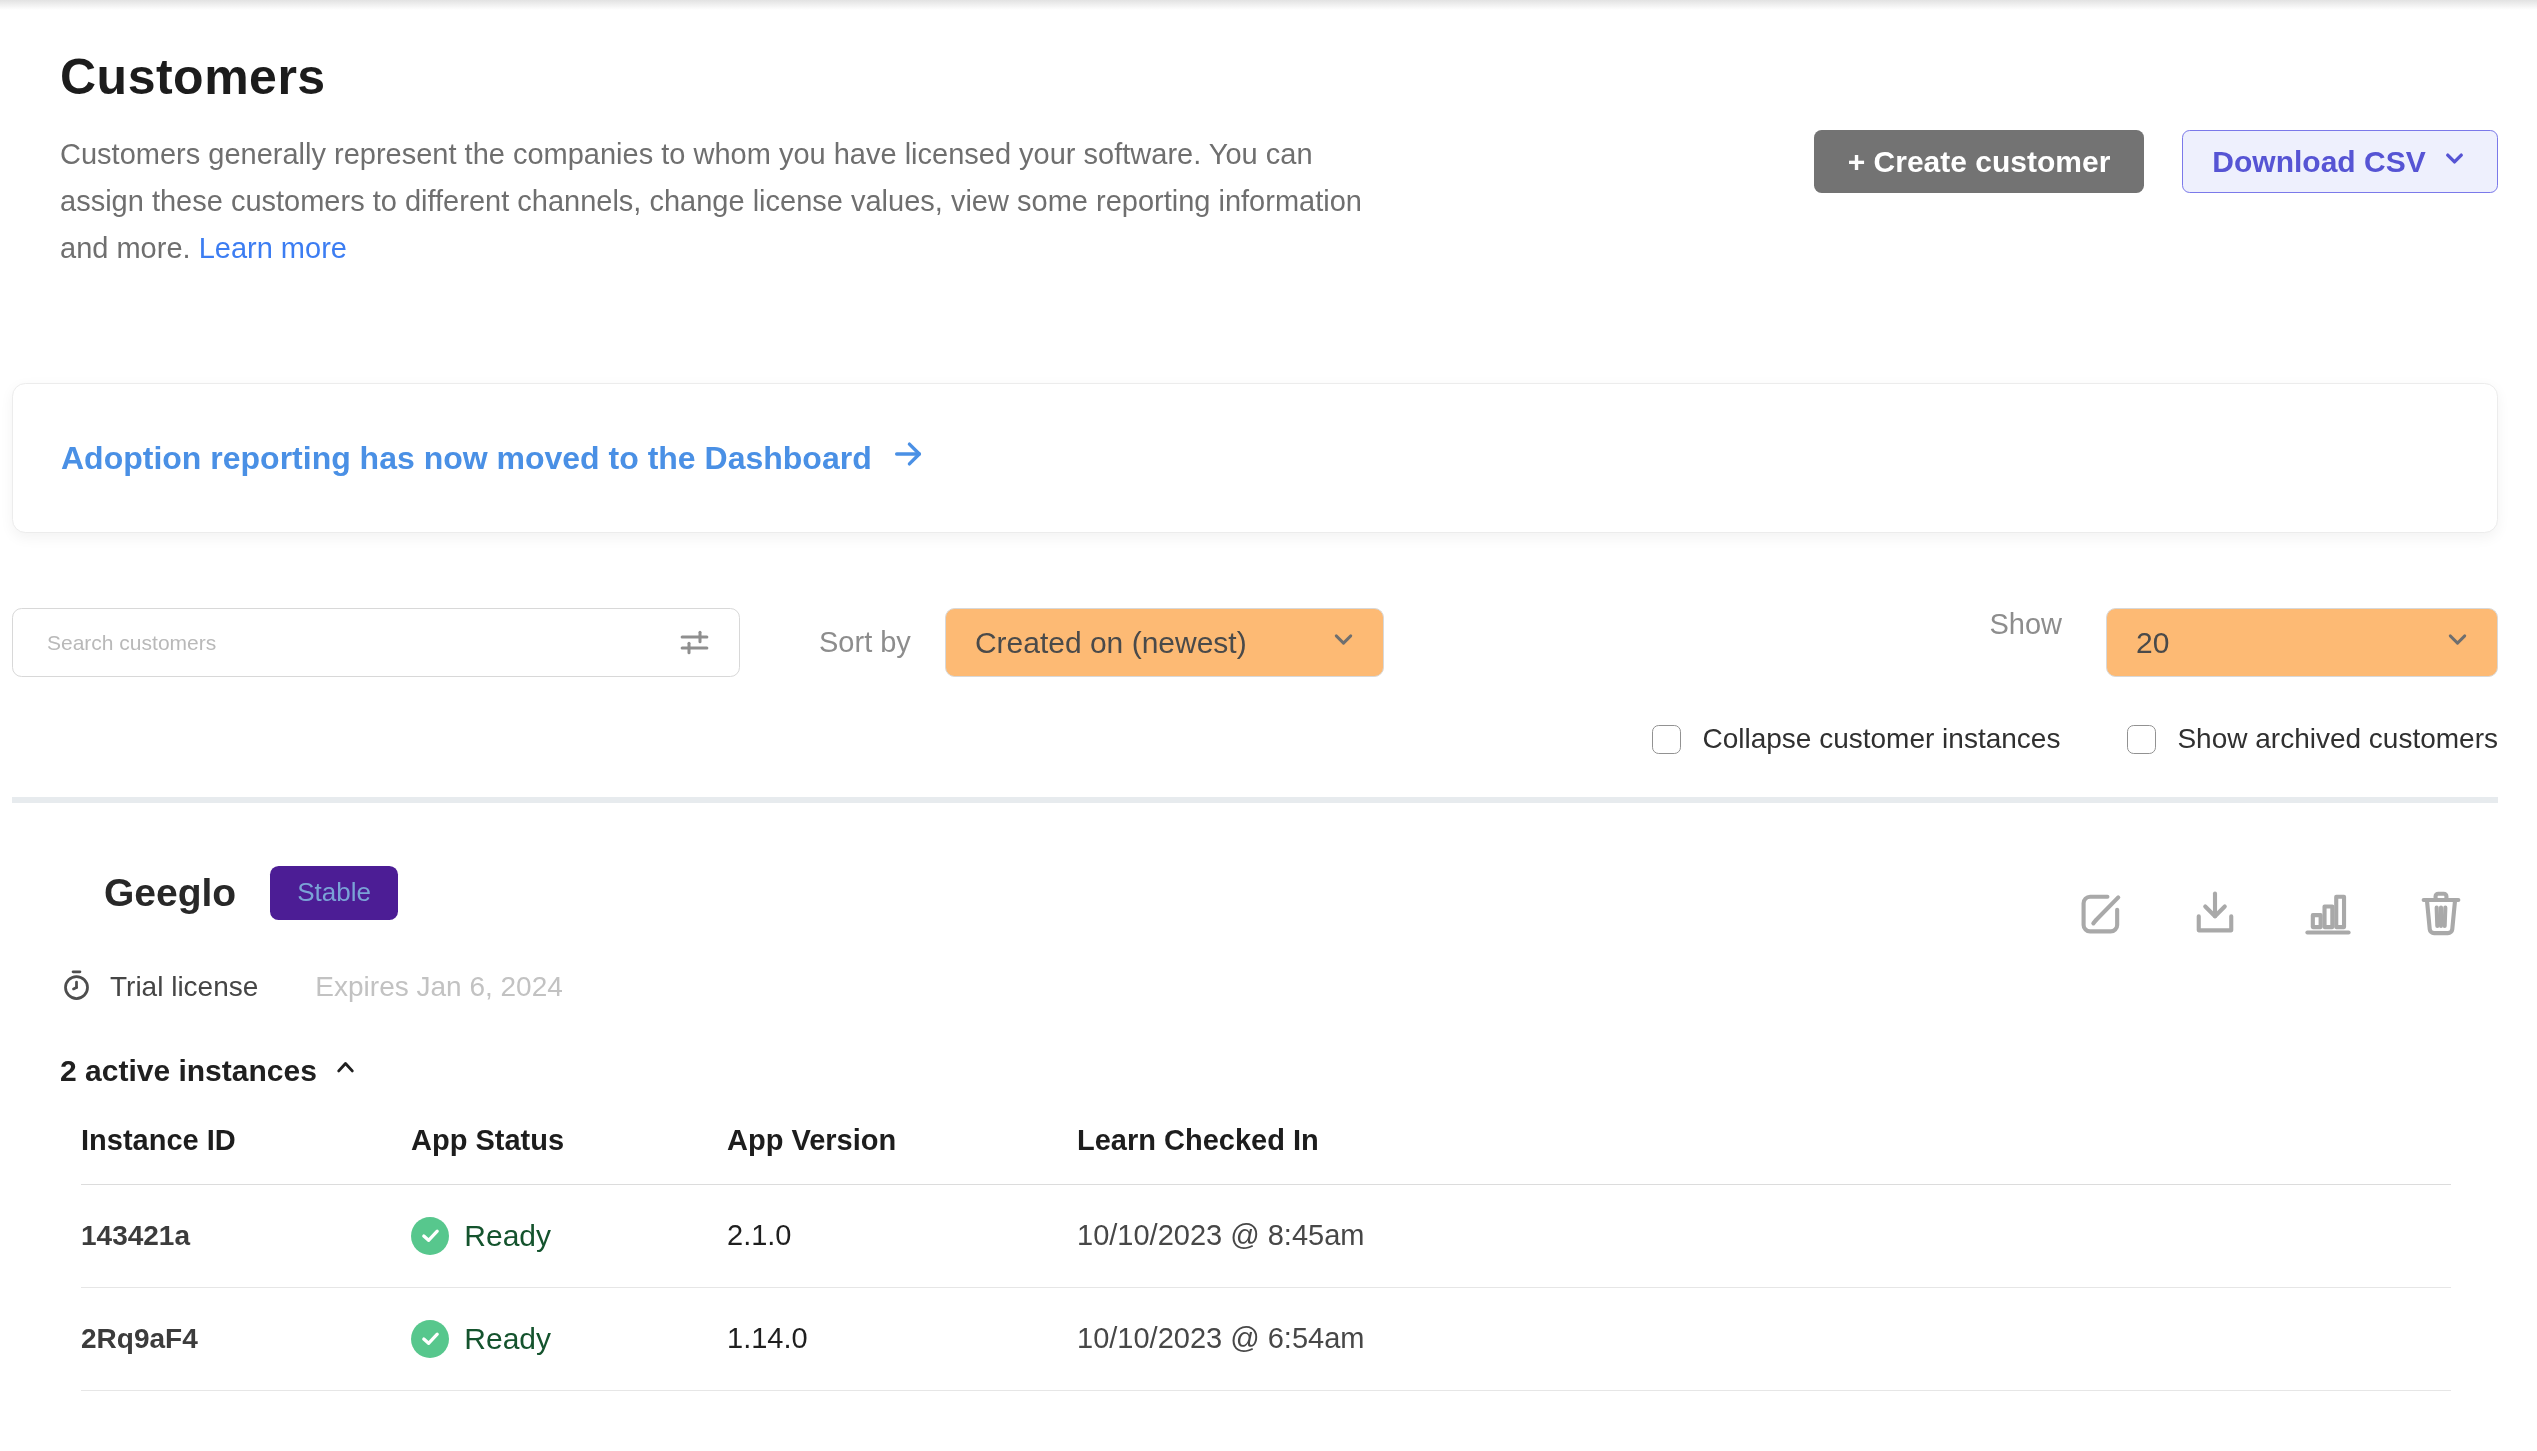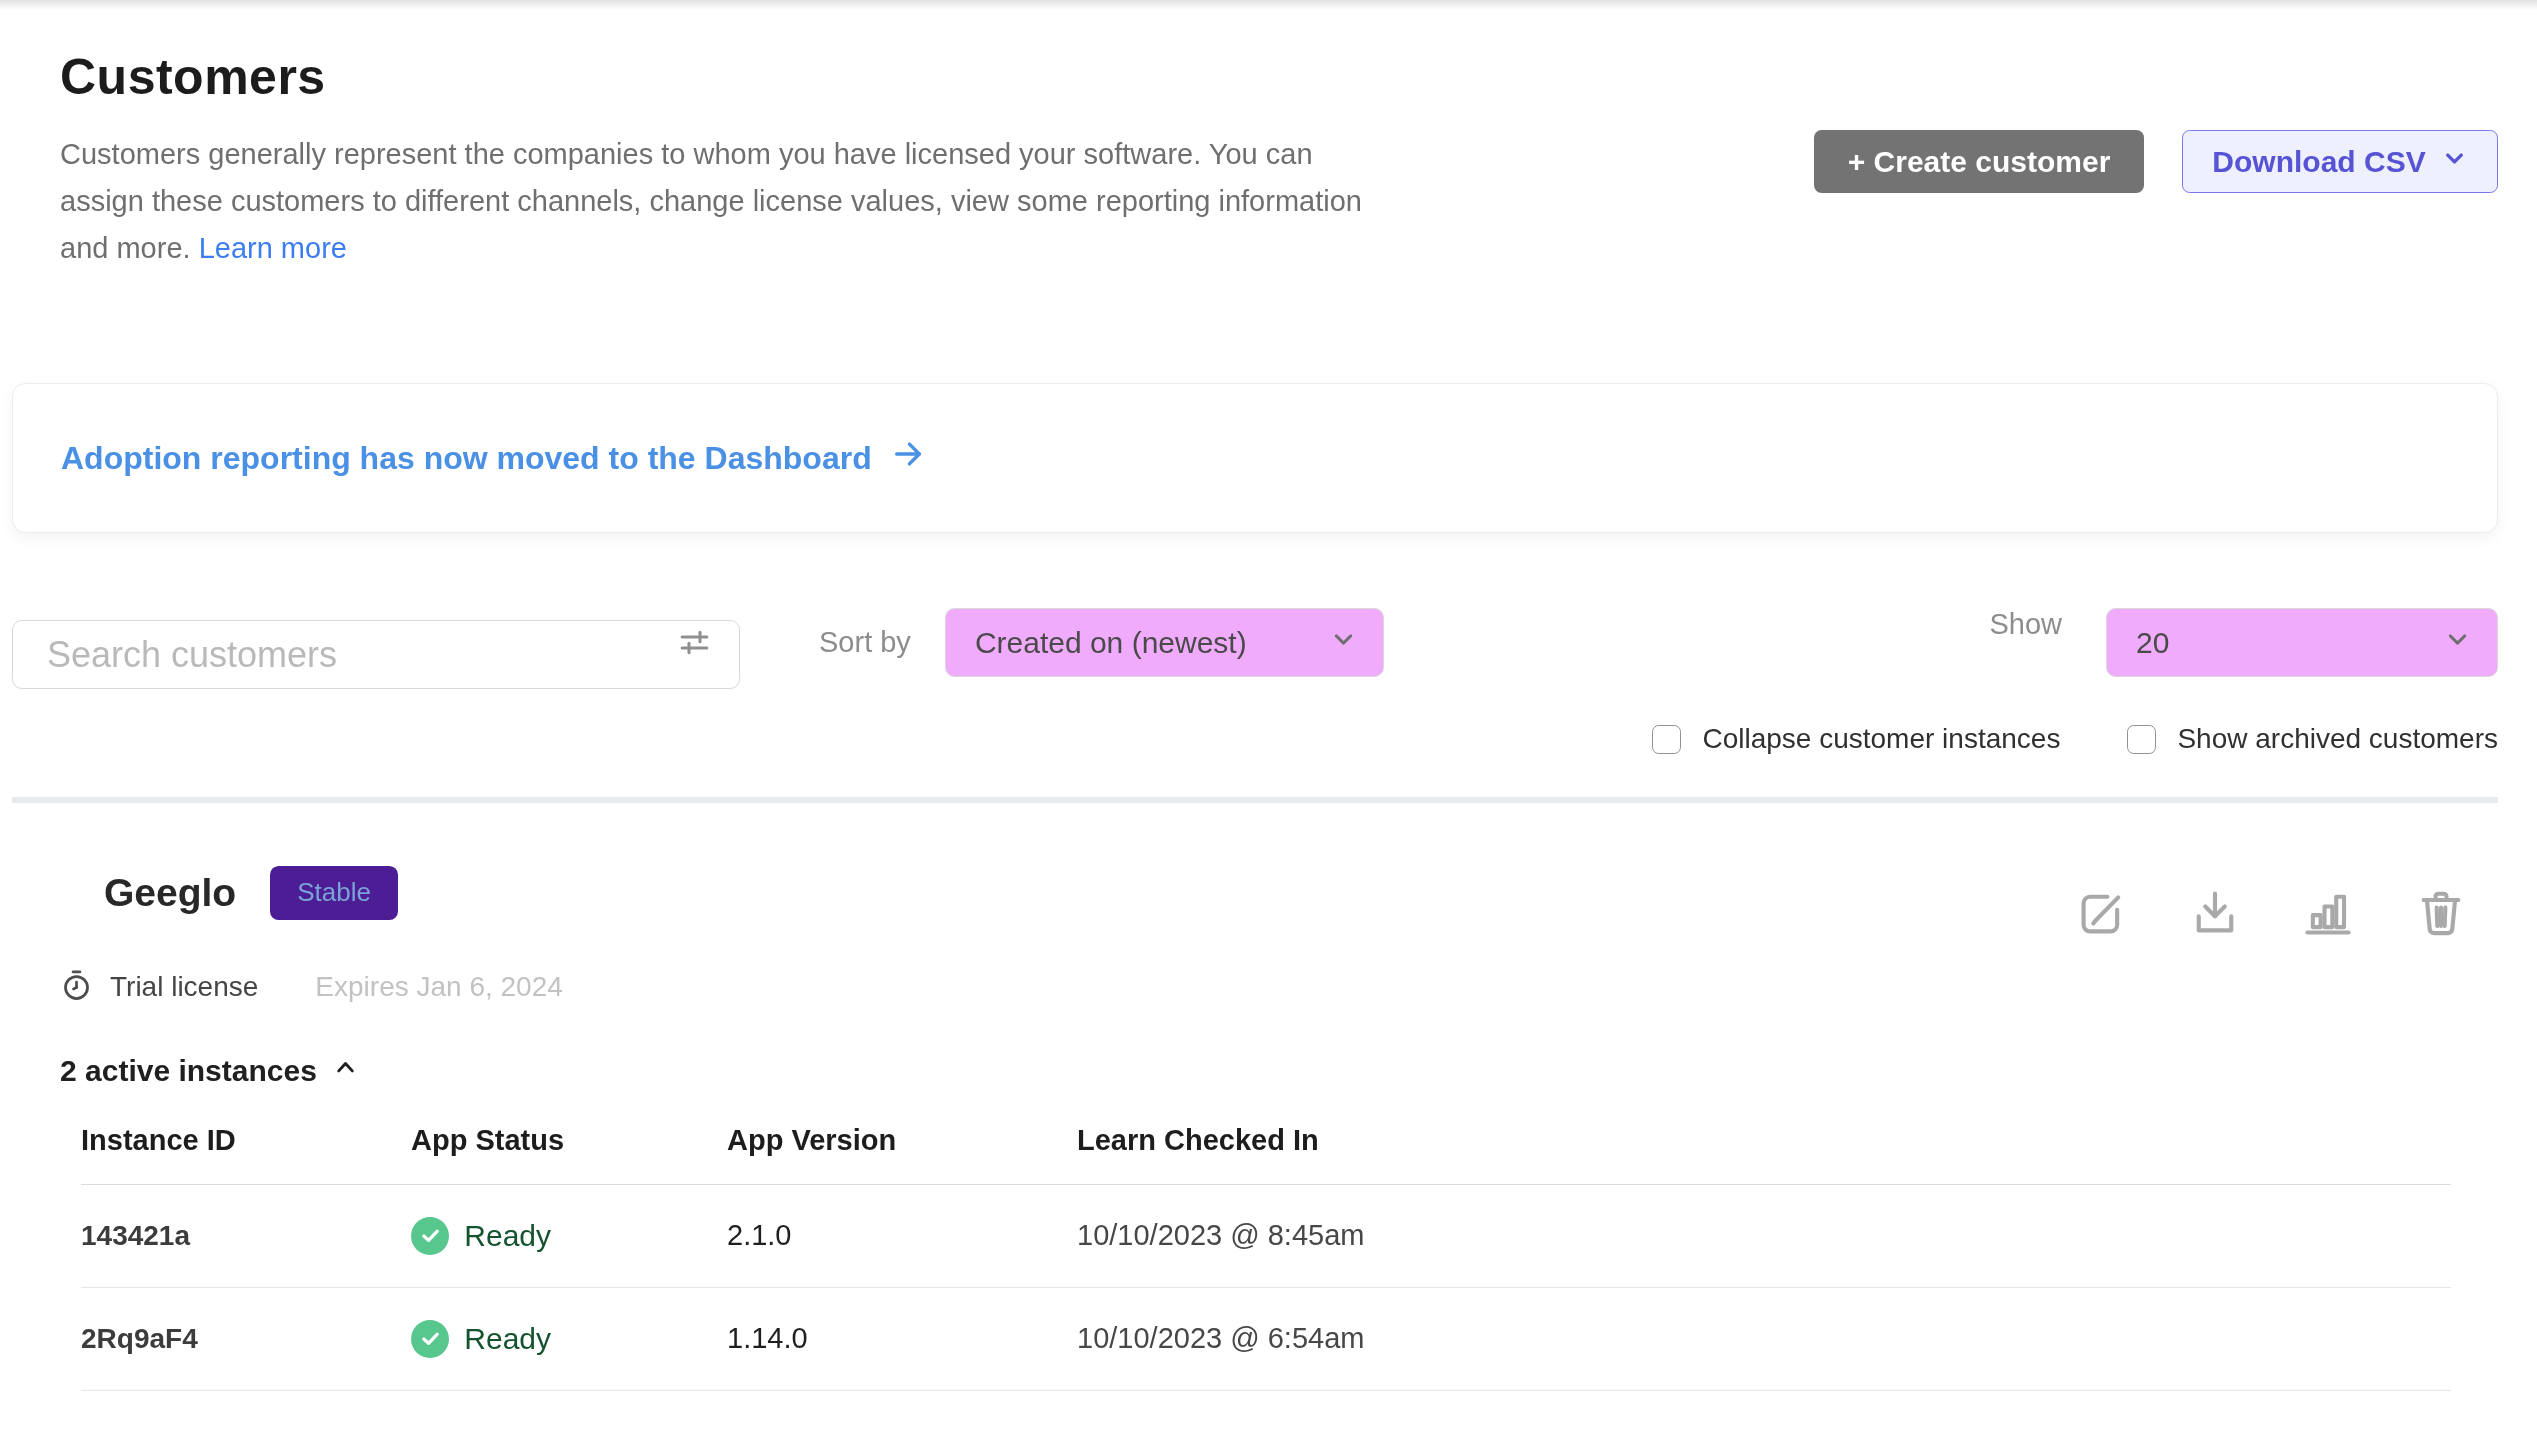--- a/index.html
+++ b/index.html
@@ -42,31 +42,30 @@
   }
   .banner-link { display: flex; align-items: center; gap: 19px; text-decoration: none;
     color: #4a90e5; font-size: 32px; font-weight: bold; cursor: pointer; }
   .banner-link svg { width: 34px; height: 34px; }
 
   
   .toolbar { margin: 75px 0 0 -48px; display: flex; align-items: center; }
   .search-box { position: relative; width: 728px; height: 69px; }
   .search-box input {
     width: 100%; height: 100%; border: 1.9px solid #d8d8d8; border-radius: 9.6px;
-    font-size: 36px; color: #333; padding: 0 86px 0 34px; outline: none;
+    font-size: 21px; color: #333; padding: 0 86px 0 34px; outline: none;
     font-family: "Liberation Sans", sans-serif;
-    margin-top: 12px;
   }
   .search-box input::placeholder { color: #b9b9b9; }
   .filter-icon { position: absolute; right: 29px; top: 18px; width: 33px; height: 33px;
     color: #8f8f8f; cursor: pointer; }
   .muted-label { font-size: 29px; color: #8d8d8d; }
   .sort-label { margin-left: 79px; }
   .selectbox {
-    height: 69px; border: 1.9px solid #d8d8d8; border-radius: 9.6px; background: #f0abfc;
+    height: 69px; border: 1.9px solid #d8d8d8; border-radius: 9.6px; background: #fdba74;
     display: flex; align-items: center; justify-content: space-between;
     font-size: 30px; color: #4a4a4a; padding: 0 25px 0 29px; cursor: pointer;
   }
   .selectbox svg { width: 29px; height: 29px; color: #6f6f6f; }
   .sort-select { width: 439px; margin-left: 34px; }
   .show-group { margin-left: auto; display: flex; align-items: flex-start; gap: 44px; }
   .show-select { width: 392px; }
 
   .checkbox-row { margin-top: 46px; display: flex; justify-content: flex-end;
     align-items: center; gap: 67px; }

